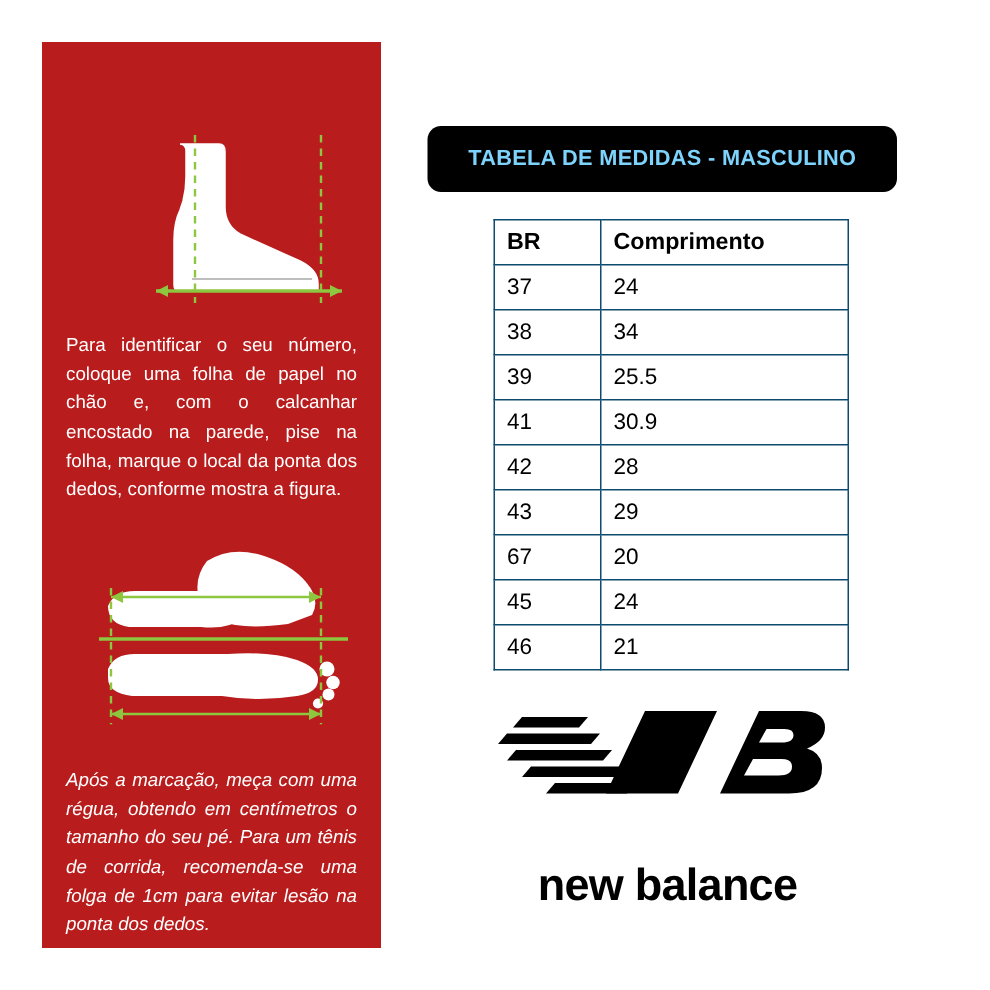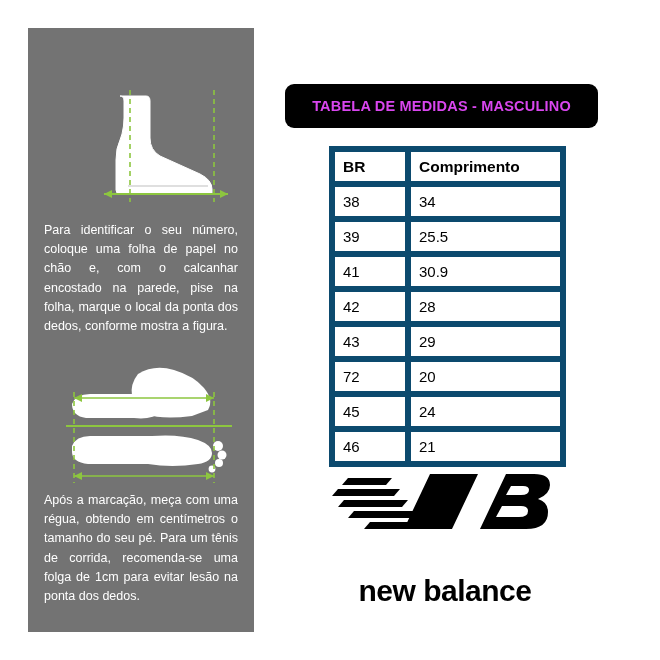--- a/index.html
+++ b/index.html
@@ -20,35 +20,35 @@
     background: #ffffff;
   }
 
   
   .left-panel {
     position: absolute;
     left: 28px;
     top: 28px;
     width: 226px;
     height: 604px;
-    background: #737373;
+    background: #b91c1c;
   }
 
   .instr {
     position: absolute;
     left: 16px;
     width: 194px;
     color: #ffffff;
     font-size: 12.5px;
     line-height: 1.55;
     text-align: justify;
     text-justify: inter-word;
   }
   .instr-1 { top: 180px; }
-  .instr-2 { top: 450px; }
+  .instr-2 { top: 470px; font-style: italic; }
 
   
   .fig {
     position: absolute;
     left: 14px;
     width: 198px;
   }
   .fig-top { top: 62px; height: 112px; }
   .fig-bottom { top: 330px; height: 125px; }
 
@@ -59,41 +59,41 @@
     top: 84px;
     width: 313px;
     height: 44px;
     background: #000000;
     border-radius: 9px;
     display: flex;
     align-items: center;
     justify-content: center;
   }
   .title-box span {
-    color: #d946ef;
+    color: #7dd3fc;
     font-size: 14.5px;
     font-weight: bold;
     letter-spacing: 0.2px;
     white-space: nowrap;
   }
 
   .table-wrap {
     position: absolute;
     left: 329px;
     top: 146px;
     width: 237px;
   }
   table.size-table {
     border-collapse: collapse;
     width: 237px;
     table-layout: fixed;
   }
   table.size-table th,
   table.size-table td {
-    border: 6px solid #0c4a6e;
+    border: 1px solid #0c4a6e;
     height: 29px;
     padding: 0 0 0 8px;
     font-size: 15px;
     color: #000000;
     text-align: left;
     vertical-align: middle;
     background: #ffffff;
   }
   table.size-table th {
     font-weight: bold;
@@ -189,41 +189,45 @@
   <div class="table-wrap">
     <table class="size-table">
       <thead>
         <tr>
           <th>BR</th>
           <th>Comprimento</th>
         </tr>
       </thead>
       <tbody>
         <tr>
+          <td>37</td>
+          <td>24</td>
+        </tr>
+        <tr>
           <td>38</td>
           <td>34</td>
         </tr>
         <tr>
           <td>39</td>
           <td>25.5</td>
         </tr>
         <tr>
           <td>41</td>
           <td>30.9</td>
         </tr>
         <tr>
           <td>42</td>
           <td>28</td>
         </tr>
         <tr>
           <td>43</td>
           <td>29</td>
         </tr>
         <tr>
-          <td>72</td>
+          <td>67</td>
           <td>20</td>
         </tr>
         <tr>
           <td>45</td>
           <td>24</td>
         </tr>
         <tr>
           <td>46</td>
           <td>21</td>
         </tr>

